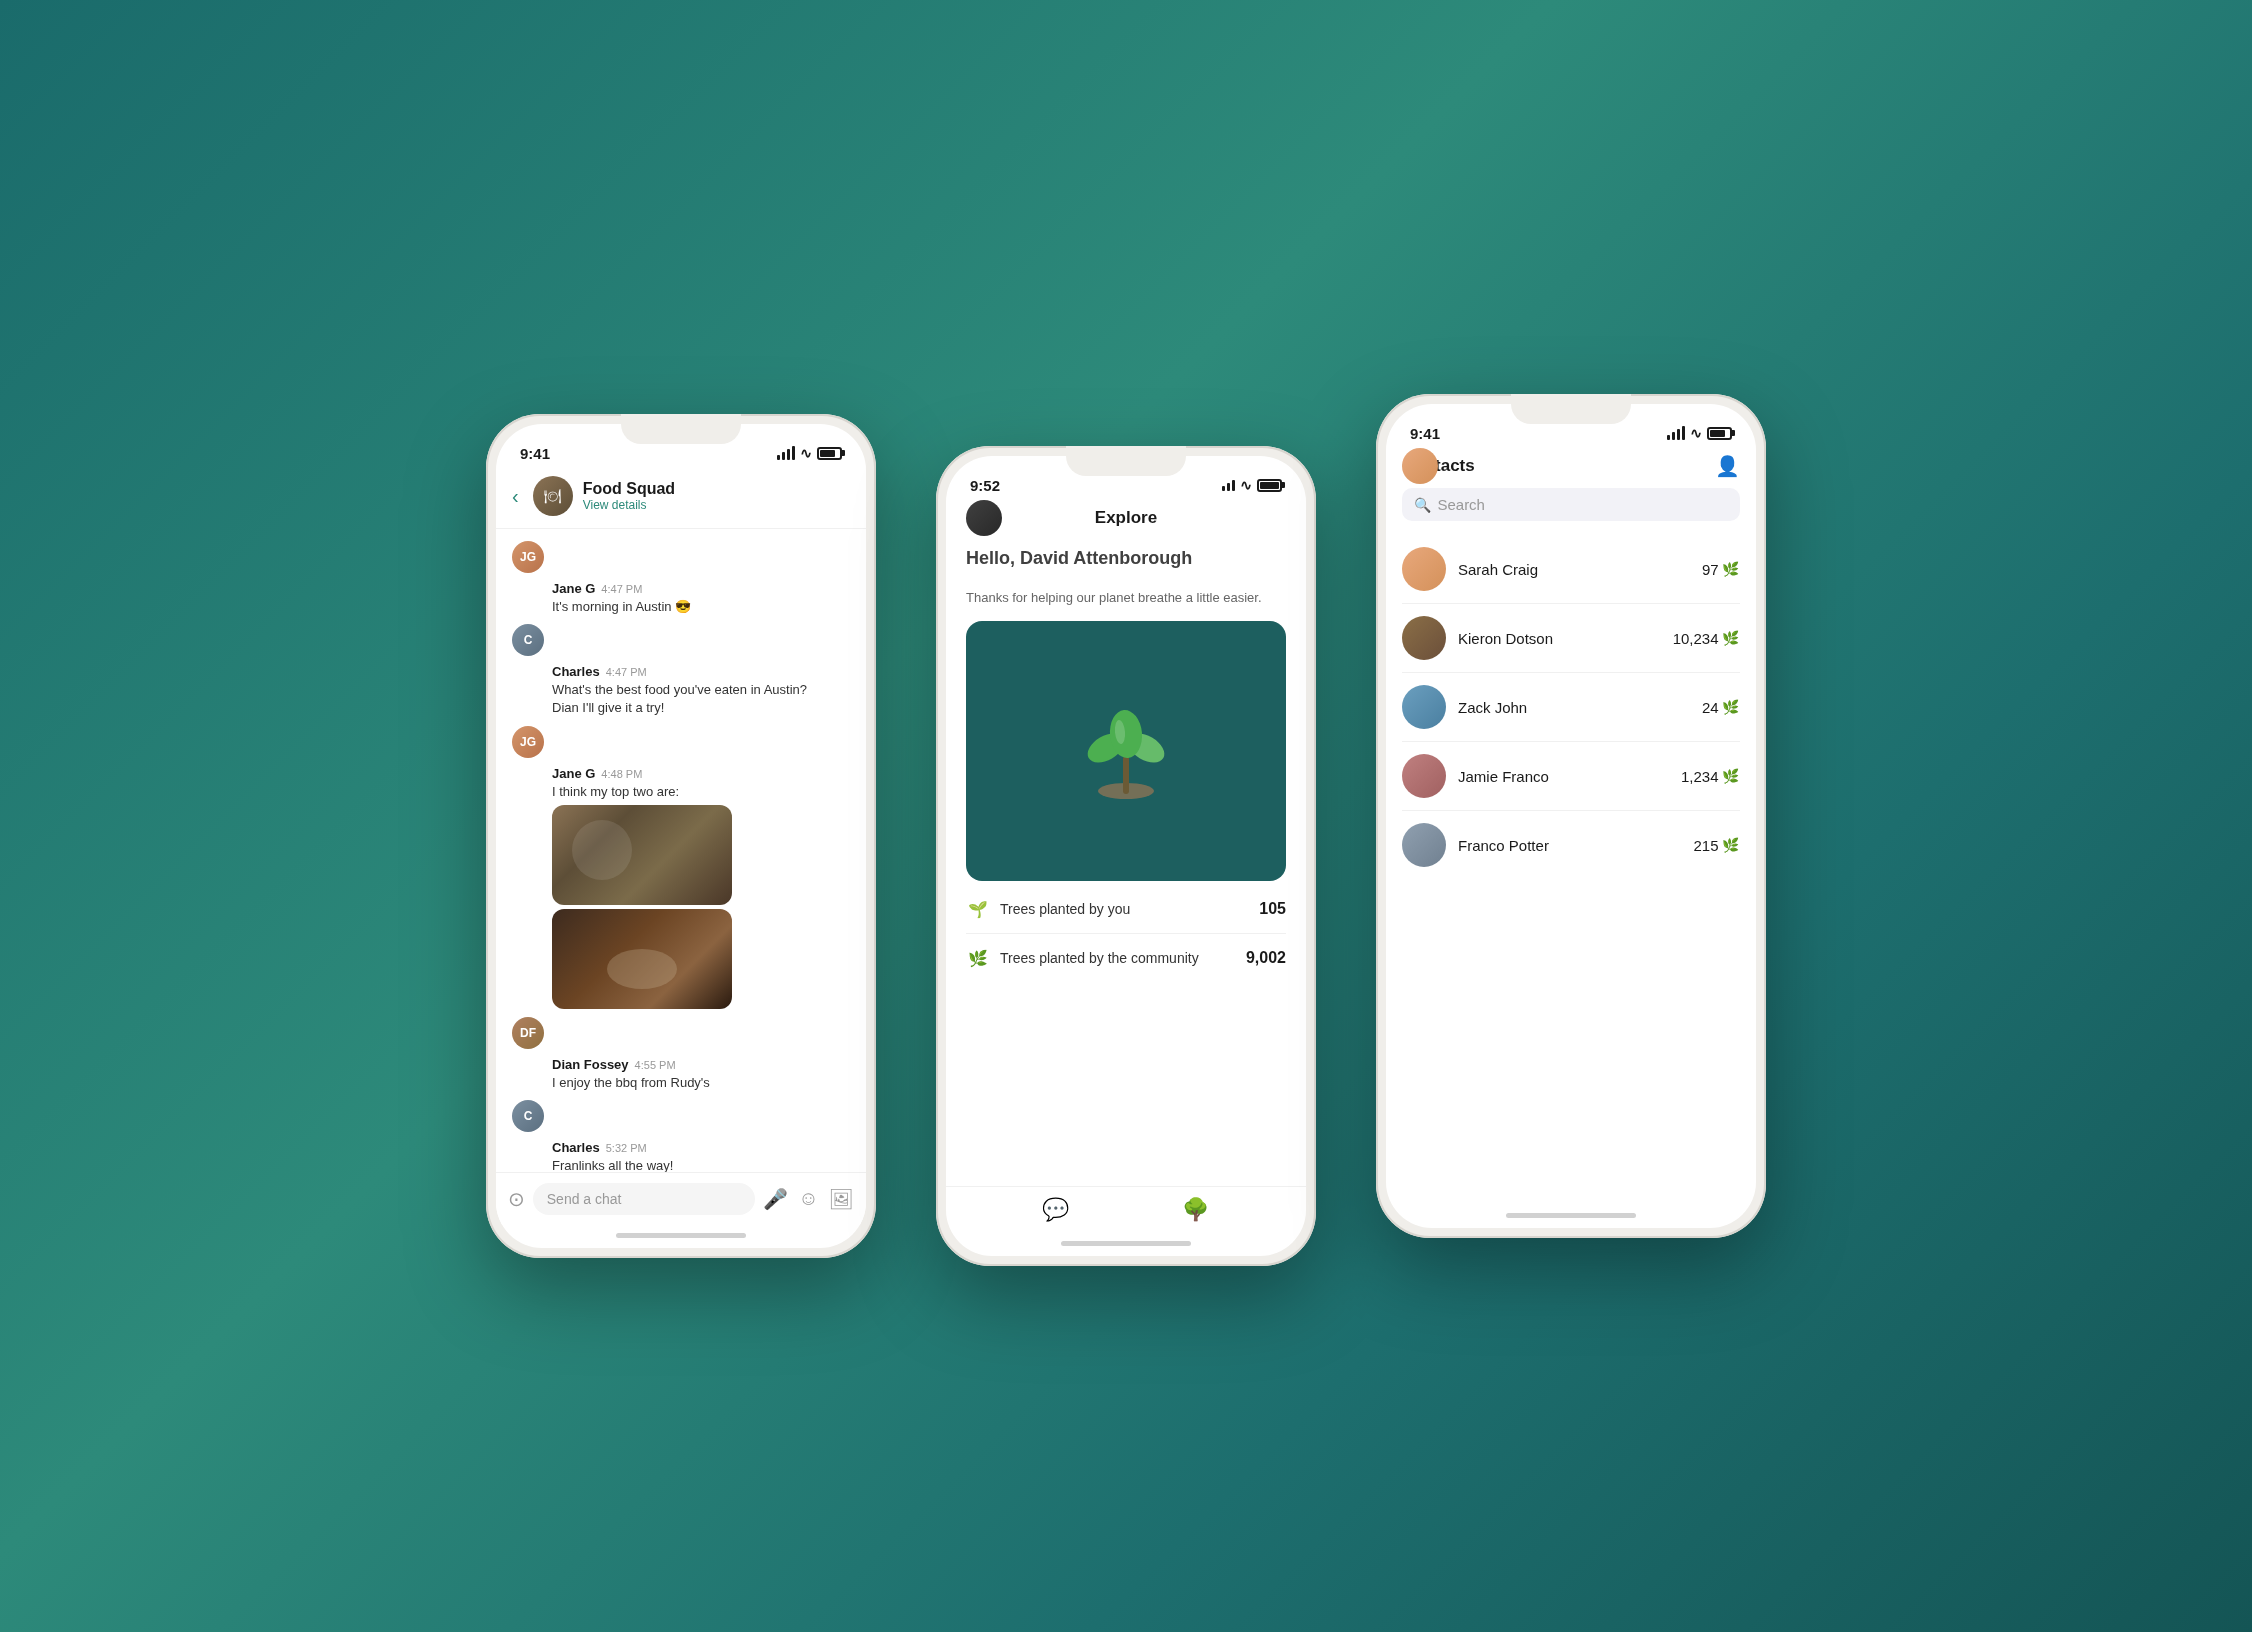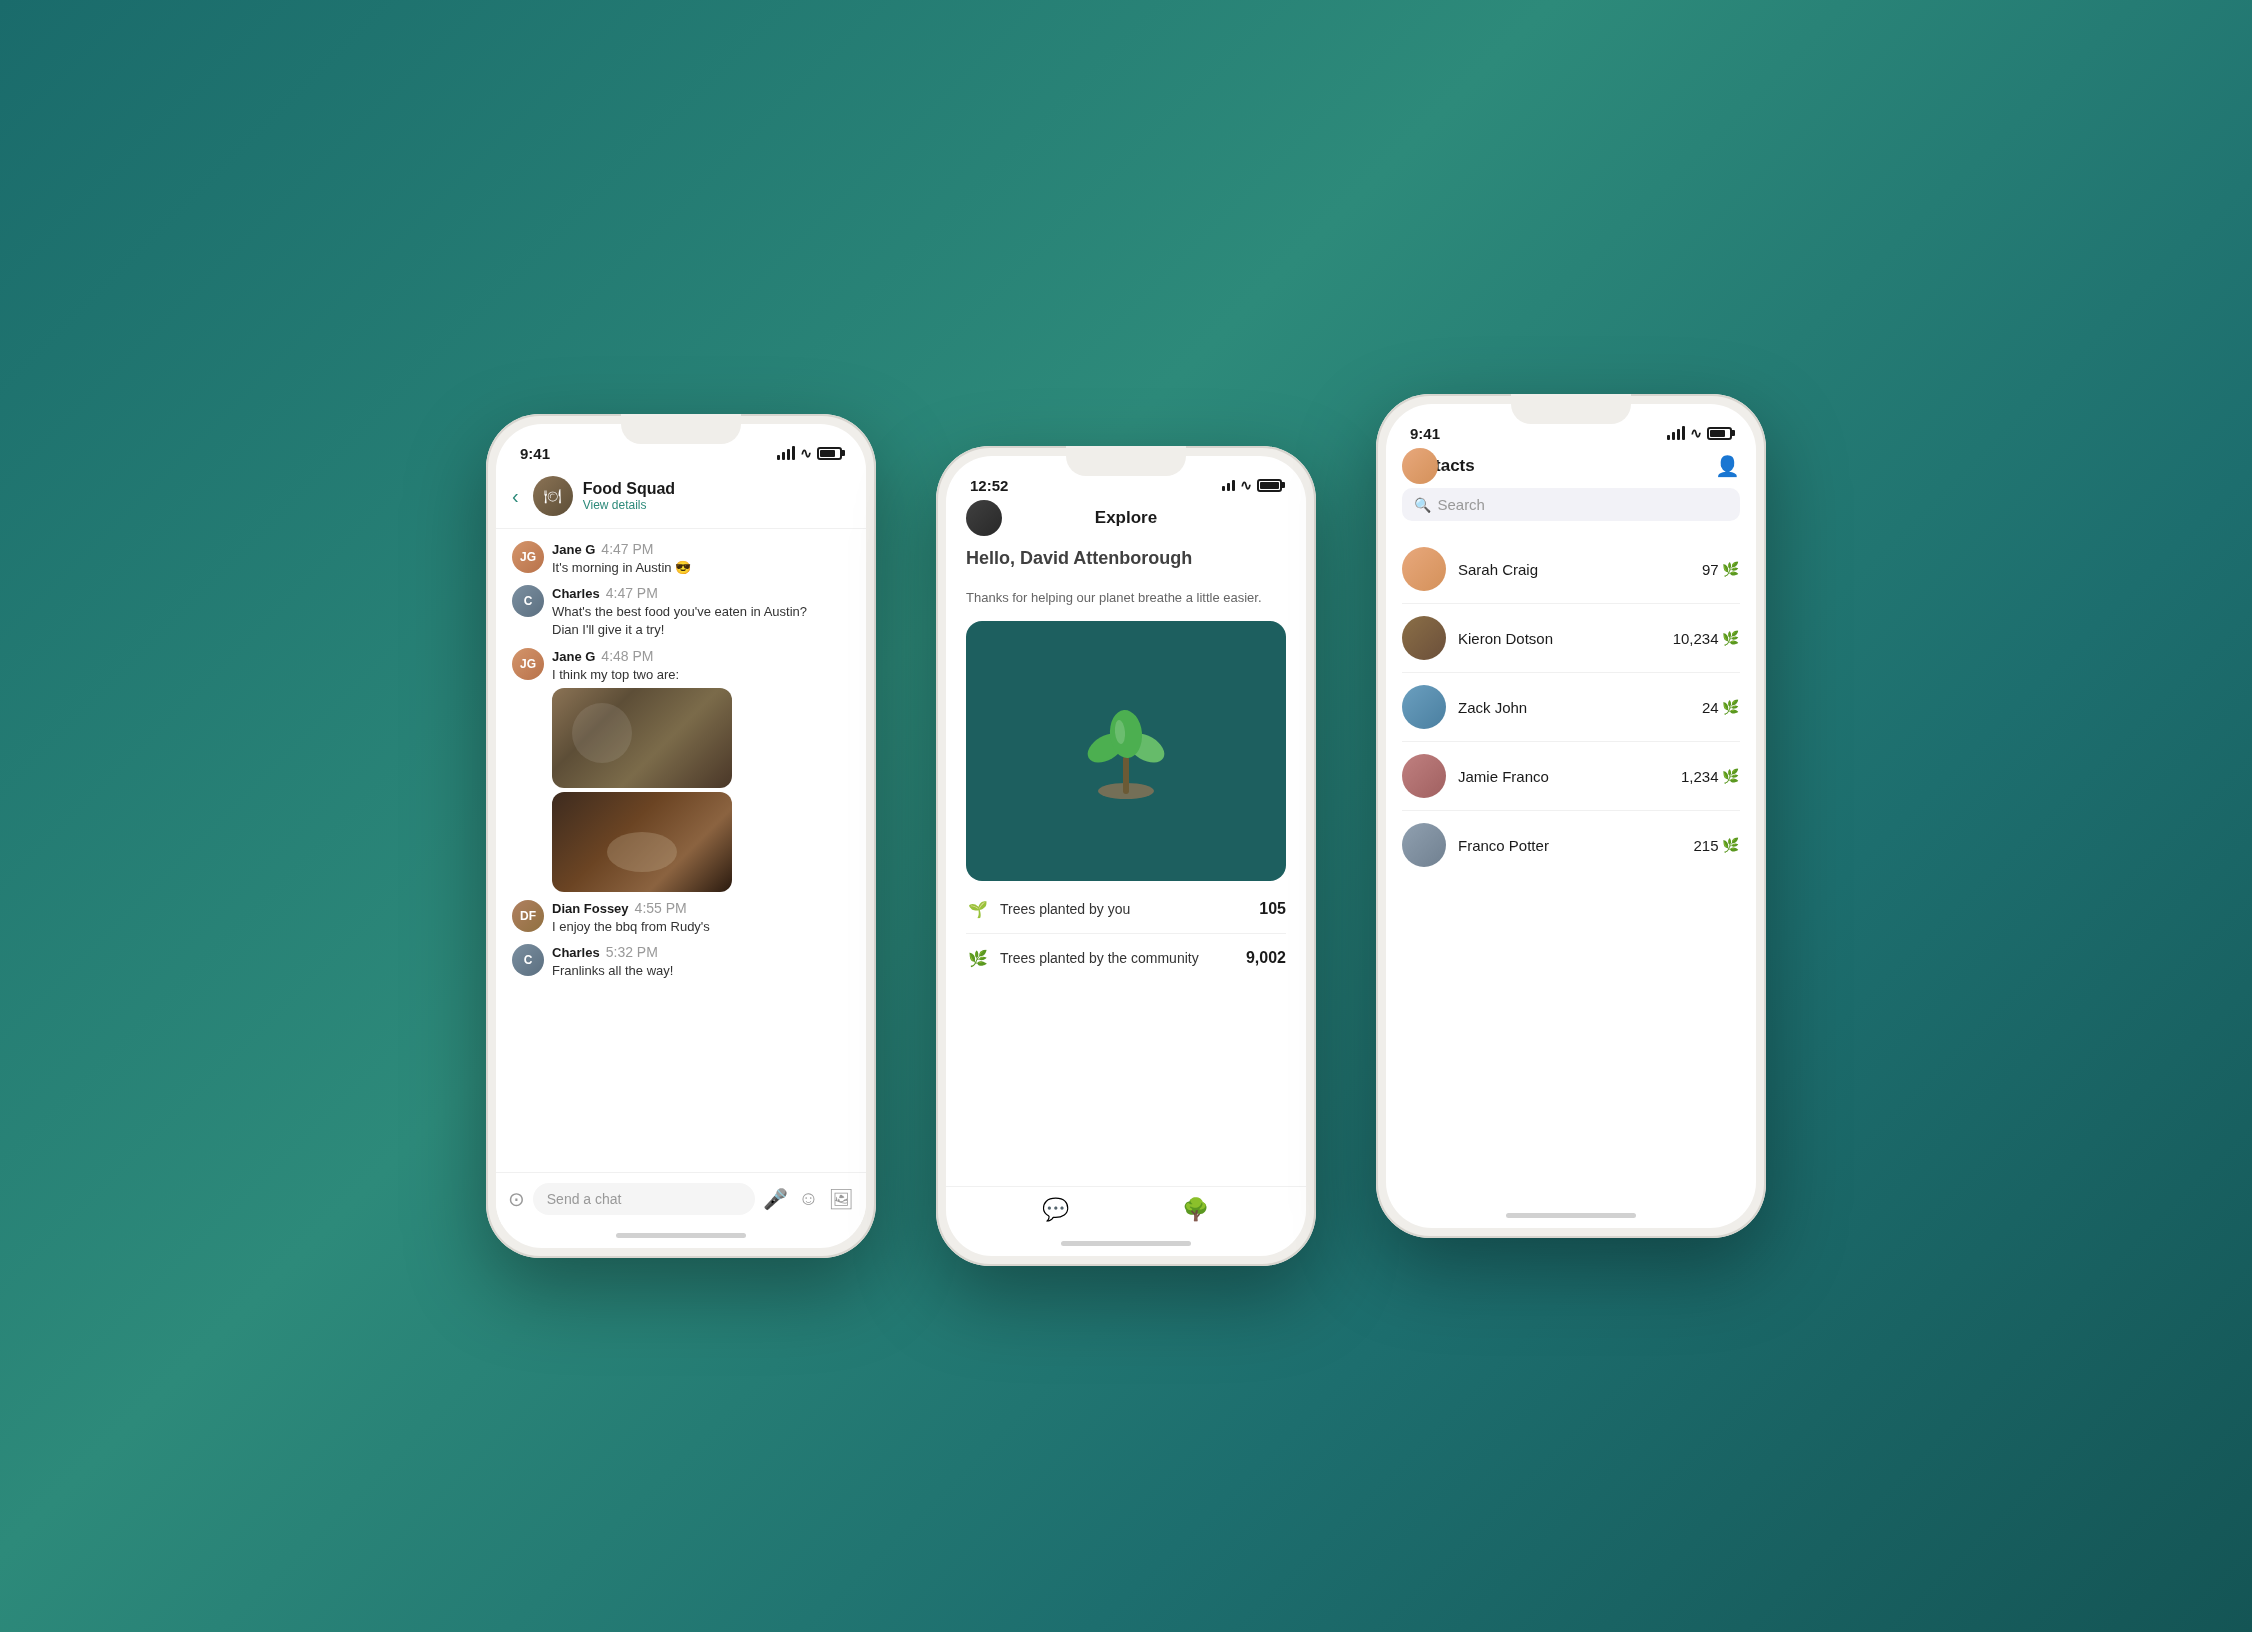--- a/index.html
+++ b/index.html
@@ -256,22 +256,23 @@
       margin-bottom: 2px;
     }
 
     .msg-sender {
       font-size: 13px;
       font-weight: 600;
       color: #1a1a1a;
     }
 
     .msg-time {
-      font-size: 14px;
+      font-size: 11px;
       color: #999;
+      margin-top: 42px;
     }
 
     .msg-text {
       font-size: 13px;
       color: #333;
       line-height: 1.4;
     }
 
     .msg-images {
       display: flex;
@@ -782,21 +783,21 @@
       </div>
     </div>
   </div>
 
   <div class="phone phone-2">
     <div class="notch"></div>
     <div class="phone-inner">
       <div class="phone-screen">
 
         <div class="status-bar">
-          <span class="status-time">12:52</span>
+          <span class="status-time">9:52</span>
           <div class="status-icons">
             <div class="signal-bars">
               <span></span>
                 <span></span>
                 <span></span>
             </div>
             <span class="wifi-icon">∿</span>
             <div class="battery-icon">
               <div class="battery-fill" style="width:100%;"></div>
             </div>

